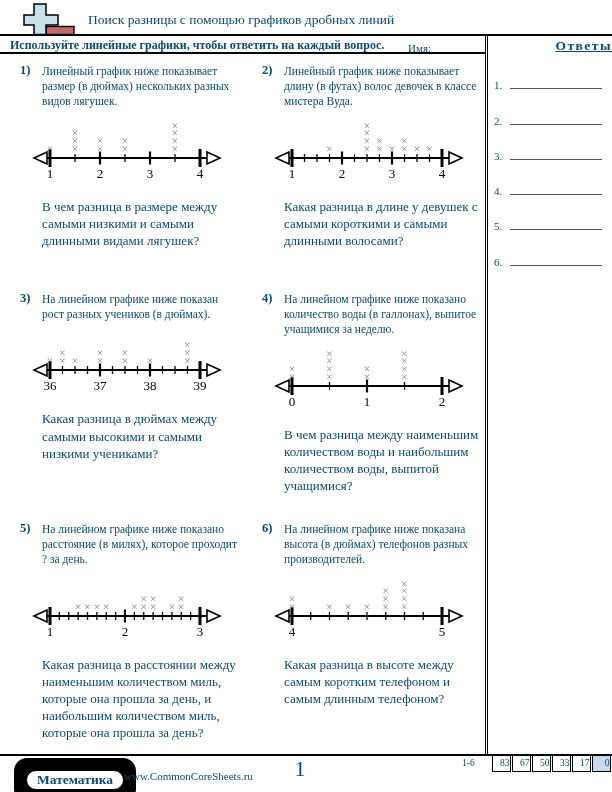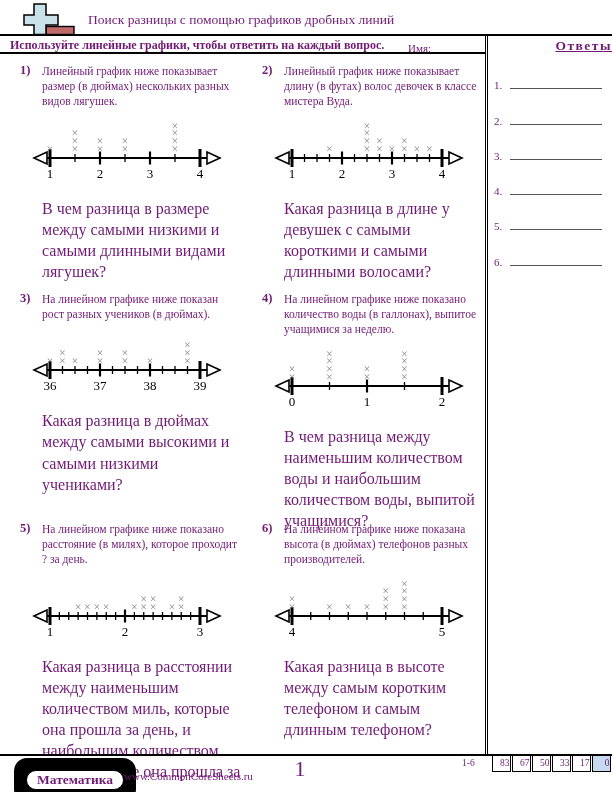--- a/index.html
+++ b/index.html
@@ -1,17 +1,17 @@
 <!DOCTYPE html>
 <html><head>
 <meta charset="utf-8">
 <style>
   html,body{margin:0;padding:0;background:#e8e8e8;}
   .page{position:relative;width:612px;height:792px;background:#ffffff;margin:0 auto;
-        font-family:"Liberation Serif",serif;color:#701a75;overflow:hidden;}
+        font-family:"Liberation Serif",serif;color:#0c4a6e;overflow:hidden;}
   
   .hdr-title{position:absolute;left:88px;top:12px;font-size:13.5px;}
   .hdr-name{position:absolute;left:408px;top:14px;font-size:11px;margin-top:28px;}
   .hdr-rule1{position:absolute;left:0;top:34px;width:612px;height:2px;background:#000;}
   .instruction{position:absolute;left:10px;top:38px;font-size:12px;font-weight:bold;}
   .hdr-rule2{position:absolute;left:0;top:52px;width:485px;height:2px;background:#000;}
   .vline{position:absolute;left:485px;top:34px;width:3px;height:720px;
          border-left:1.5px solid #000;border-right:1.5px solid #000;box-sizing:border-box;}
   
   .logo{position:absolute;left:12px;top:2px;}
@@ -21,21 +21,21 @@
   .answer-row{position:absolute;left:494px;width:114px;font-size:11px;}
   .answer-row .lbl{display:inline-block;width:16px;vertical-align:bottom;}
   .answer-row .blank{display:inline-block;width:92px;height:14px;border-bottom:1.6px solid #555;}
   
   .problems{position:absolute;left:16px;top:56px;width:478px;display:grid;
             grid-template-columns:236px 236px;grid-template-rows:228px 230px auto;grid-column-gap:6px;}
   .problem{position:relative;box-sizing:border-box;padding:8px 10px 0 26px;}
   .p-num{position:absolute;left:4px;top:7px;font-size:12.5px;font-weight:bold;}
   .p-statement{font-size:11.5px;line-height:1.32;}
   .plot{margin:6px 0 0 -10px;}
-  .p-question{font-size:16px;line-height:1.32;margin-top:12px;}
+  .p-question{font-size:13px;line-height:1.32;margin-top:12px;}
   
   .ftr-rule{position:absolute;left:0;top:754px;width:612px;height:2px;background:#000;}
   .badge{position:absolute;left:14px;top:758px;background:#000;border-radius:13px;padding:12px;}
   .badge .inner{background:#fff;border:1px solid #000;border-radius:11px;padding:1px 10px;
                 font-size:13.5px;font-weight:bold;white-space:nowrap;}
   .ftr-url{position:absolute;left:124px;top:770px;font-size:11px;}
   .ftr-page{position:absolute;left:240px;top:756px;width:120px;text-align:center;font-size:22px;}
   .ftr-range{position:absolute;left:462px;top:758px;font-size:9.5px;}
   .scores{position:absolute;left:492px;top:755px;display:flex;}
   .score-cell{width:16.5px;height:15px;border:1px solid #000;margin-right:1.5px;

